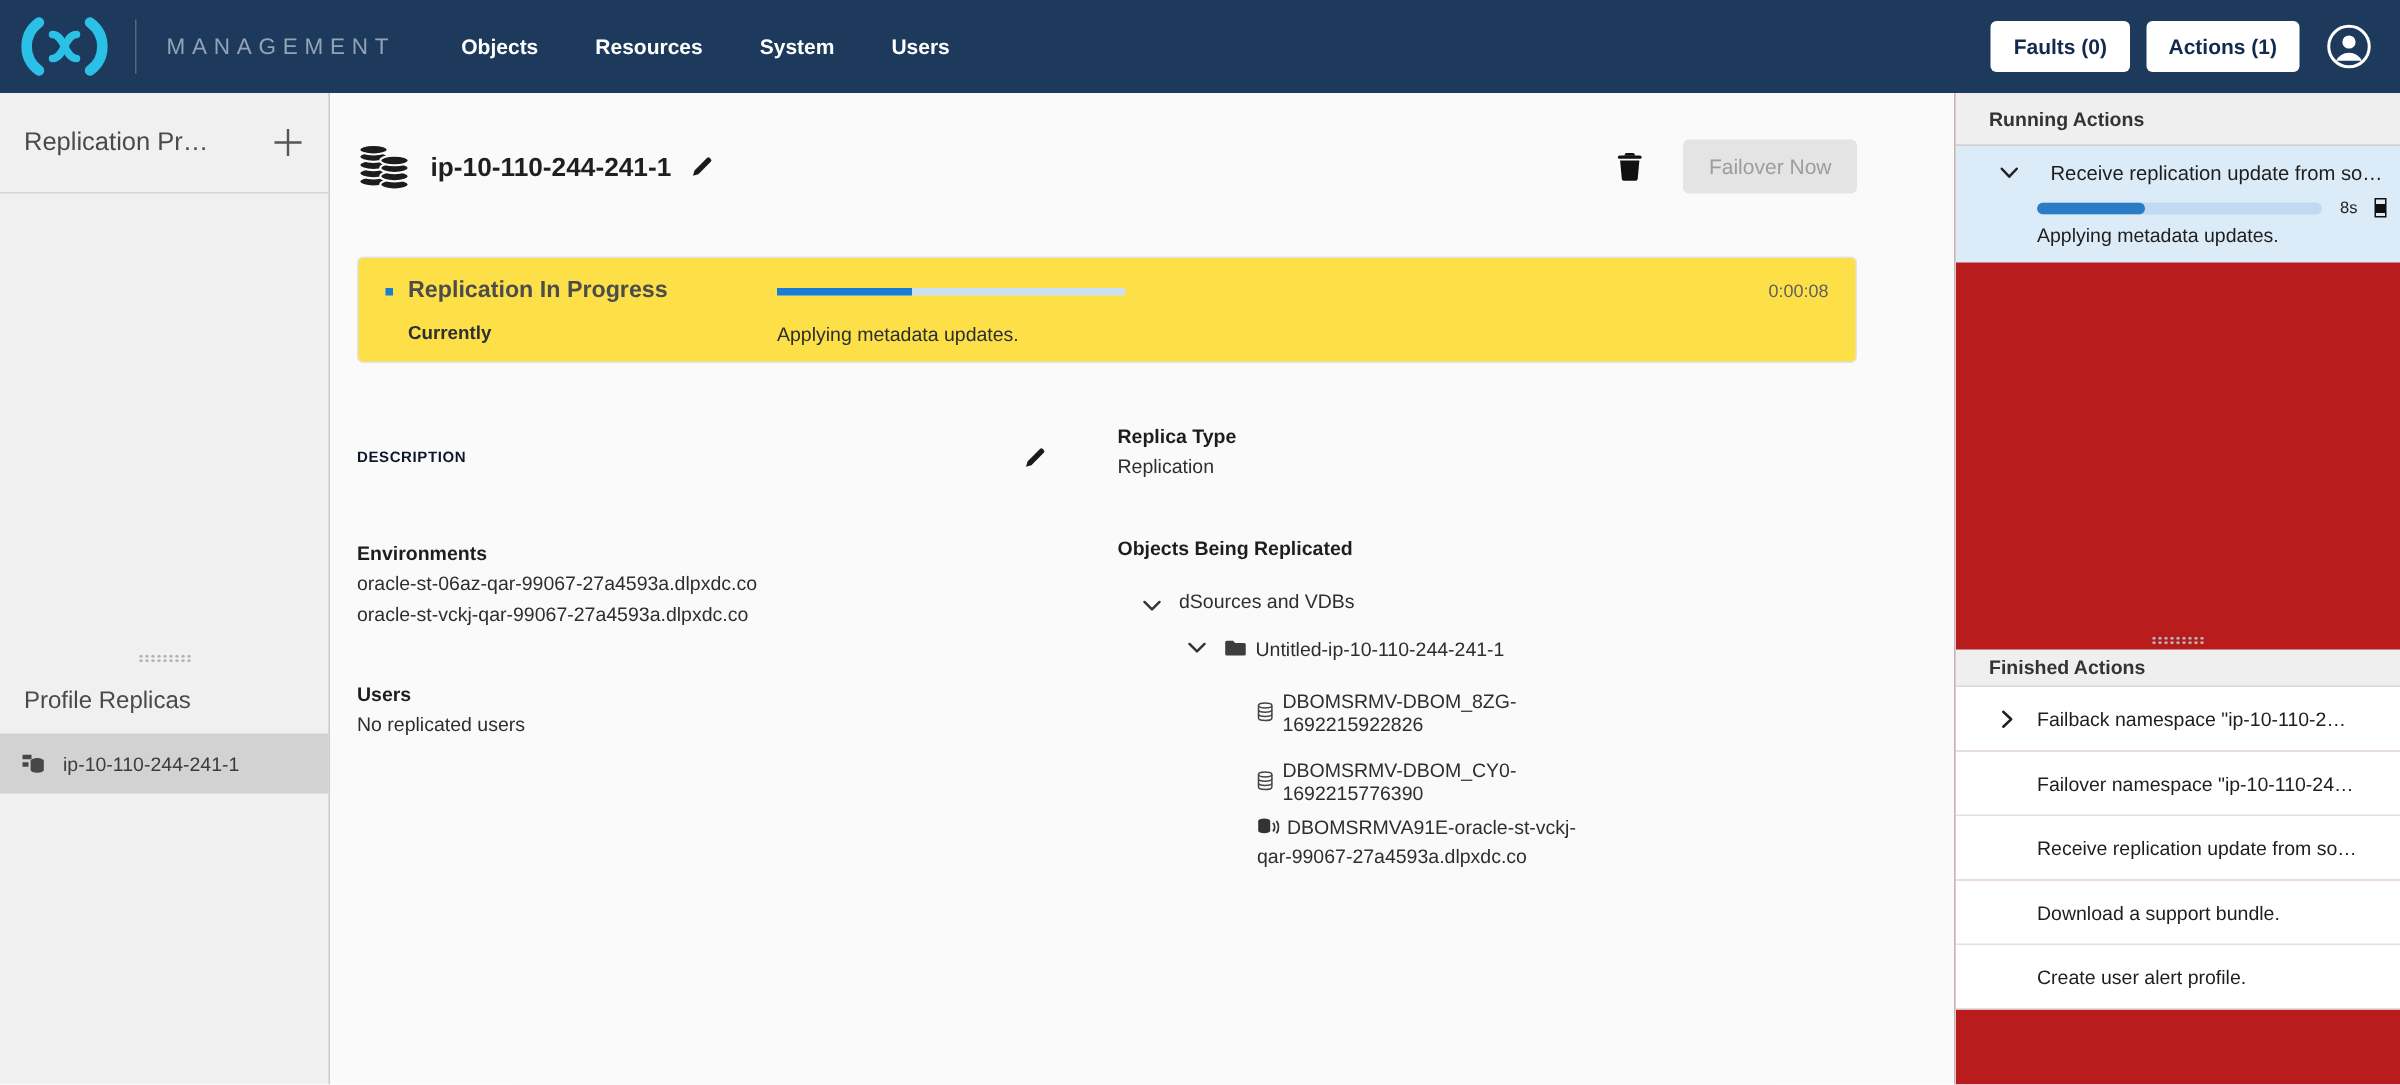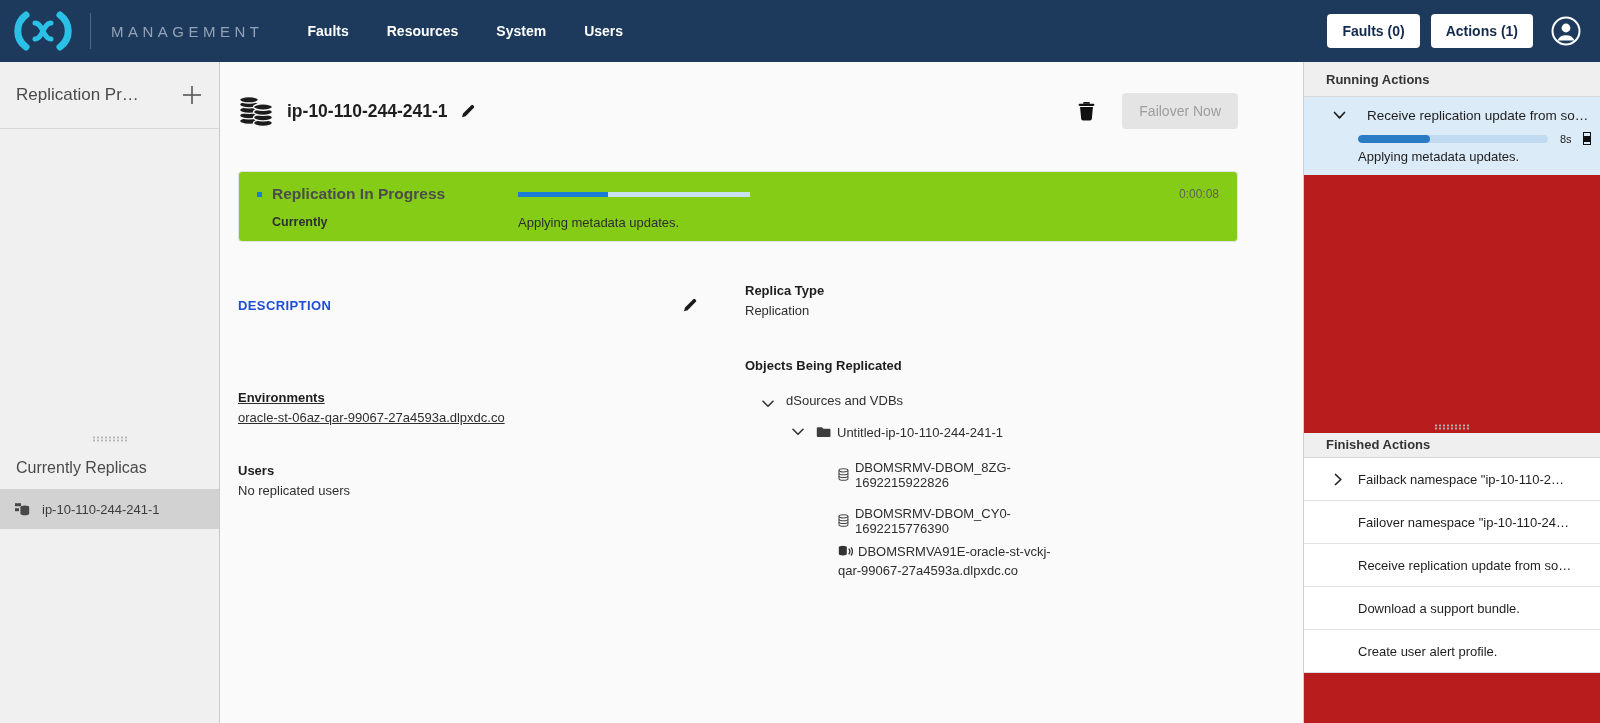--- a/index.html
+++ b/index.html
@@ -42,38 +42,38 @@
   
   .main { flex:1; background:#fafafa; padding-left:18px; overflow:hidden; }
   .main-header { width:1000px; margin-top:31px; display:flex; align-items:center; }
   .main-title { font-size:17.5px; font-weight:bold; color:#1f1f1f; margin-left:13px; }
   .edit-pencil { margin-left:12px; cursor:pointer; display:flex; }
   .header-spacer { flex:1; }
   .trash-wrap { cursor:pointer; display:flex; }
   .failover-btn { background:#e4e4e4; color:#9d9d9d; border:none; border-radius:4px;
     font-size:14px; padding:10px 17px; margin-left:27px; font-family:inherit; }
 
-  .progress-card { width:1000px; background:#84cc16; border:1px solid #e3e3e3; border-radius:4px;
+  .progress-card { width:1000px; background:#fde047; border:1px solid #e3e3e3; border-radius:4px;
     margin-top:42px; padding:13px 18px 11px; display:grid; grid-template-columns:261px 1fr 92px; }
   .pc-status { display:flex; align-items:center; gap:10px; font-size:15.5px; font-weight:bold; color:#4c4c4c; }
   .bullet { width:5px; height:5px; background:#1b7cd8; flex:0 0 5px; }
   .pc-bar-wrap { padding-top:7px; }
   .pc-bar { width:232px; height:5px; background:#cbdff3; }
   .pc-fill { height:100%; background:#1b7cd8; }
   .pc-timer { text-align:right; font-size:12px; color:#5f5f5f; padding-top:2px; }
   .pc-currently { margin-top:12px; padding-left:15px; font-size:12.5px; font-weight:bold; color:#2f2f2f; }
   .pc-status-text { margin-top:12px; font-size:13px; color:#2e2e2e; }
 
   .details { display:flex; margin-top:55px; }
   .desc-col { width:460px; }
   .desc-header { display:flex; justify-content:space-between; align-items:center; }
-  .desc-label { font-size:13px; font-weight:bold; color:#1d4ed8; letter-spacing:.4px; }
+  .desc-label { font-size:10px; font-weight:bold; color:#0f172a; letter-spacing:.4px; }
   .block-label { font-size:13px; font-weight:bold; color:#1d1d1d; margin-bottom:3px; }
   .block-text { font-size:13px; color:#2e2e2e; line-height:1.6; }
-  .env-block { margin-top:77px;text-decoration:underline; }
+  .env-block { margin-top:48px; }
   .users-block { margin-top:34px; }
 
   .objects-col { margin-left:47px; width:320px; margin-top:-14px; }
   .objects-label { font-size:13px; font-weight:bold; color:#1d1d1d; margin-top:36px; }
   .tree { margin-top:20px; }
   .tree-row { display:flex; align-items:center; font-size:13px; color:#2e2e2e; }
   .tr1 { padding-left:17px;align-items:flex-end; }
   .tr2 { padding-left:47px; margin-top:17px; }
   .tr3 { padding-left:93px; margin-top:20px; }
   .tr4 { padding-left:93px; margin-top:16px; }
@@ -115,21 +115,21 @@
     <svg width="62" height="42" viewBox="0 0 62 42">
       <path d="M14 5 C3 13 3 29 14 37" stroke="#2bc1e6" stroke-width="7" fill="none" stroke-linecap="round"></path>
       <path d="M48 5 C59 13 59 29 48 37" stroke="#2bc1e6" stroke-width="7" fill="none" stroke-linecap="round"></path>
       <path d="M23 13 C31 13 31 29 39 29" stroke="#2bc1e6" stroke-width="5" fill="none" stroke-linecap="round"></path>
       <path d="M39 13 C31 13 31 29 23 29" stroke="#2bc1e6" stroke-width="5" fill="none" stroke-linecap="round"></path>
     </svg>
   </div>
   <div class="nav-divider"></div>
   <div class="brand">MANAGEMENT</div>
   <div class="nav-menu">
-    <div class="nav-item">Faults</div>
+    <div class="nav-item">Objects</div>
     <div class="nav-item">Resources</div>
     <div class="nav-item">System</div>
     <div class="nav-item">Users</div>
   </div>
   <div class="nav-spacer"></div>
   <button class="nav-btn">Faults (0)</button>
   <button class="nav-btn">Actions (1)</button>
   <div class="avatar-wrap">
     <svg width="32" height="32" viewBox="0 0 32 32">
       <circle cx="16" cy="16" r="13.5" fill="none" stroke="#ffffff" stroke-width="2"></circle>
@@ -149,21 +149,21 @@
           <svg width="22" height="22" viewBox="0 0 22 22">
             <line x1="11" y1="2" x2="11" y2="20" stroke="#555" stroke-width="1.6"></line>
             <line x1="2" y1="11" x2="20" y2="11" stroke="#555" stroke-width="1.6"></line>
           </svg>
         </div>
       </div>
     </div>
     <div class="handle-row">
       <div class="dots"></div>
     </div>
-    <div class="sb-received-title">Currently Replicas</div>
+    <div class="sb-received-title">Profile Replicas</div>
     <div class="sb-item">
       <svg width="17" height="15" viewBox="0 0 17 15">
         <path d="M1 1.2 h6 v3 h-6 z" fill="#474747"></path>
         <ellipse cx="10.8" cy="5.2" rx="4.4" ry="1.8" fill="#474747"></ellipse>
         <path d="M6.4 5.2 v6.2 a4.4 1.8 0 0 0 8.8 0 v-6.2 z" fill="#474747"></path>
         <path d="M1 6.2 h4 v3 h-4 z" fill="#474747"></path>
       </svg>
       <span>ip-10-110-244-241-1</span>
     </div>
   </div>
@@ -223,20 +223,21 @@
           <div class="desc-label">DESCRIPTION</div>
           <div class="edit-pencil">
             <svg width="16" height="16" viewBox="0 0 16 16">
               <path d="M2 14.2 l1-3.6 L11.3 2.3 a1.3 1.3 0 0 1 1.85 0 l0.7 0.7 a1.3 1.3 0 0 1 0 1.85 L5.6 13.2 z" fill="#1a1a1a"></path>
             </svg>
           </div>
         </div>
         <div class="env-block">
           <div class="block-label">Environments</div>
           <div class="block-text">oracle-st-06az-qar-99067-27a4593a.dlpxdc.co</div>
+          <div class="block-text">oracle-st-vckj-qar-99067-27a4593a.dlpxdc.co</div>
         </div>
         <div class="users-block">
           <div class="block-label">Users</div>
           <div class="block-text">No replicated users</div>
         </div>
       </div>
 
       <div class="objects-col">
         <div class="block-label">Replica Type</div>
         <div class="block-text">Replication</div>

